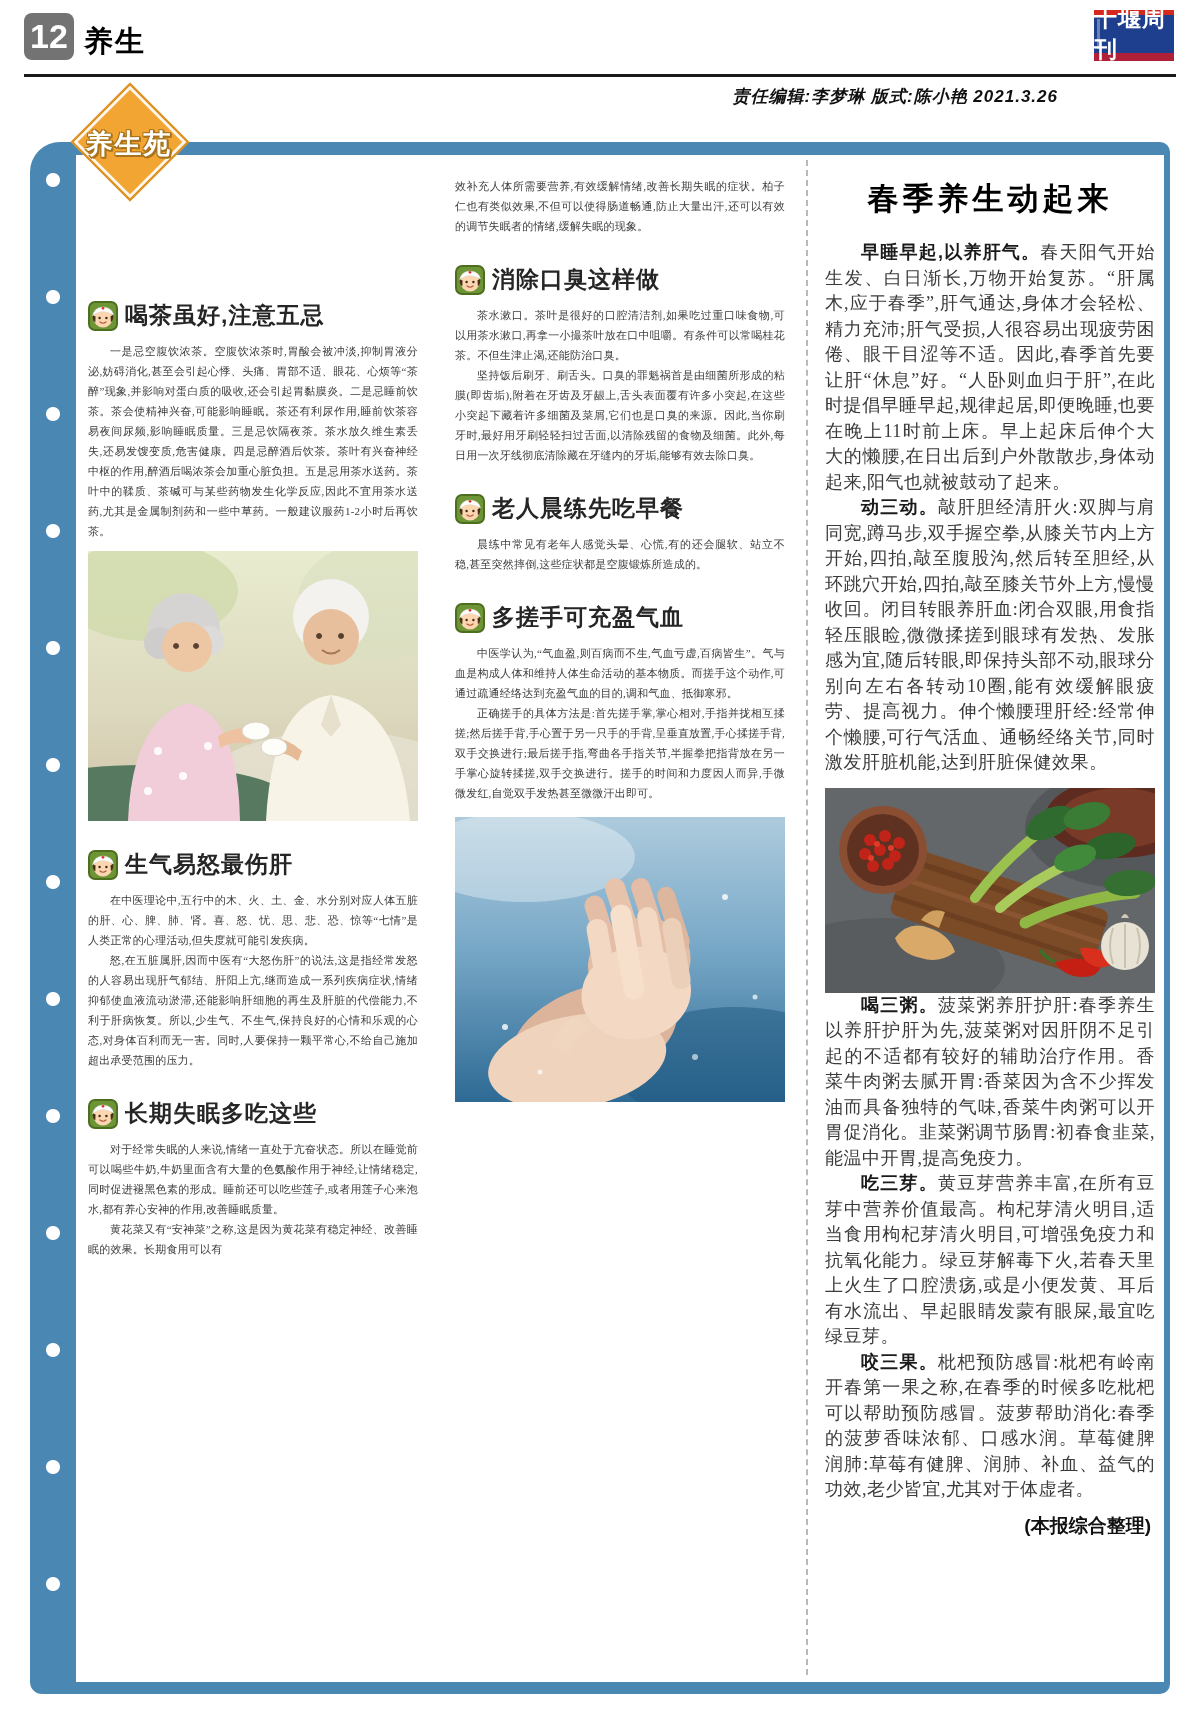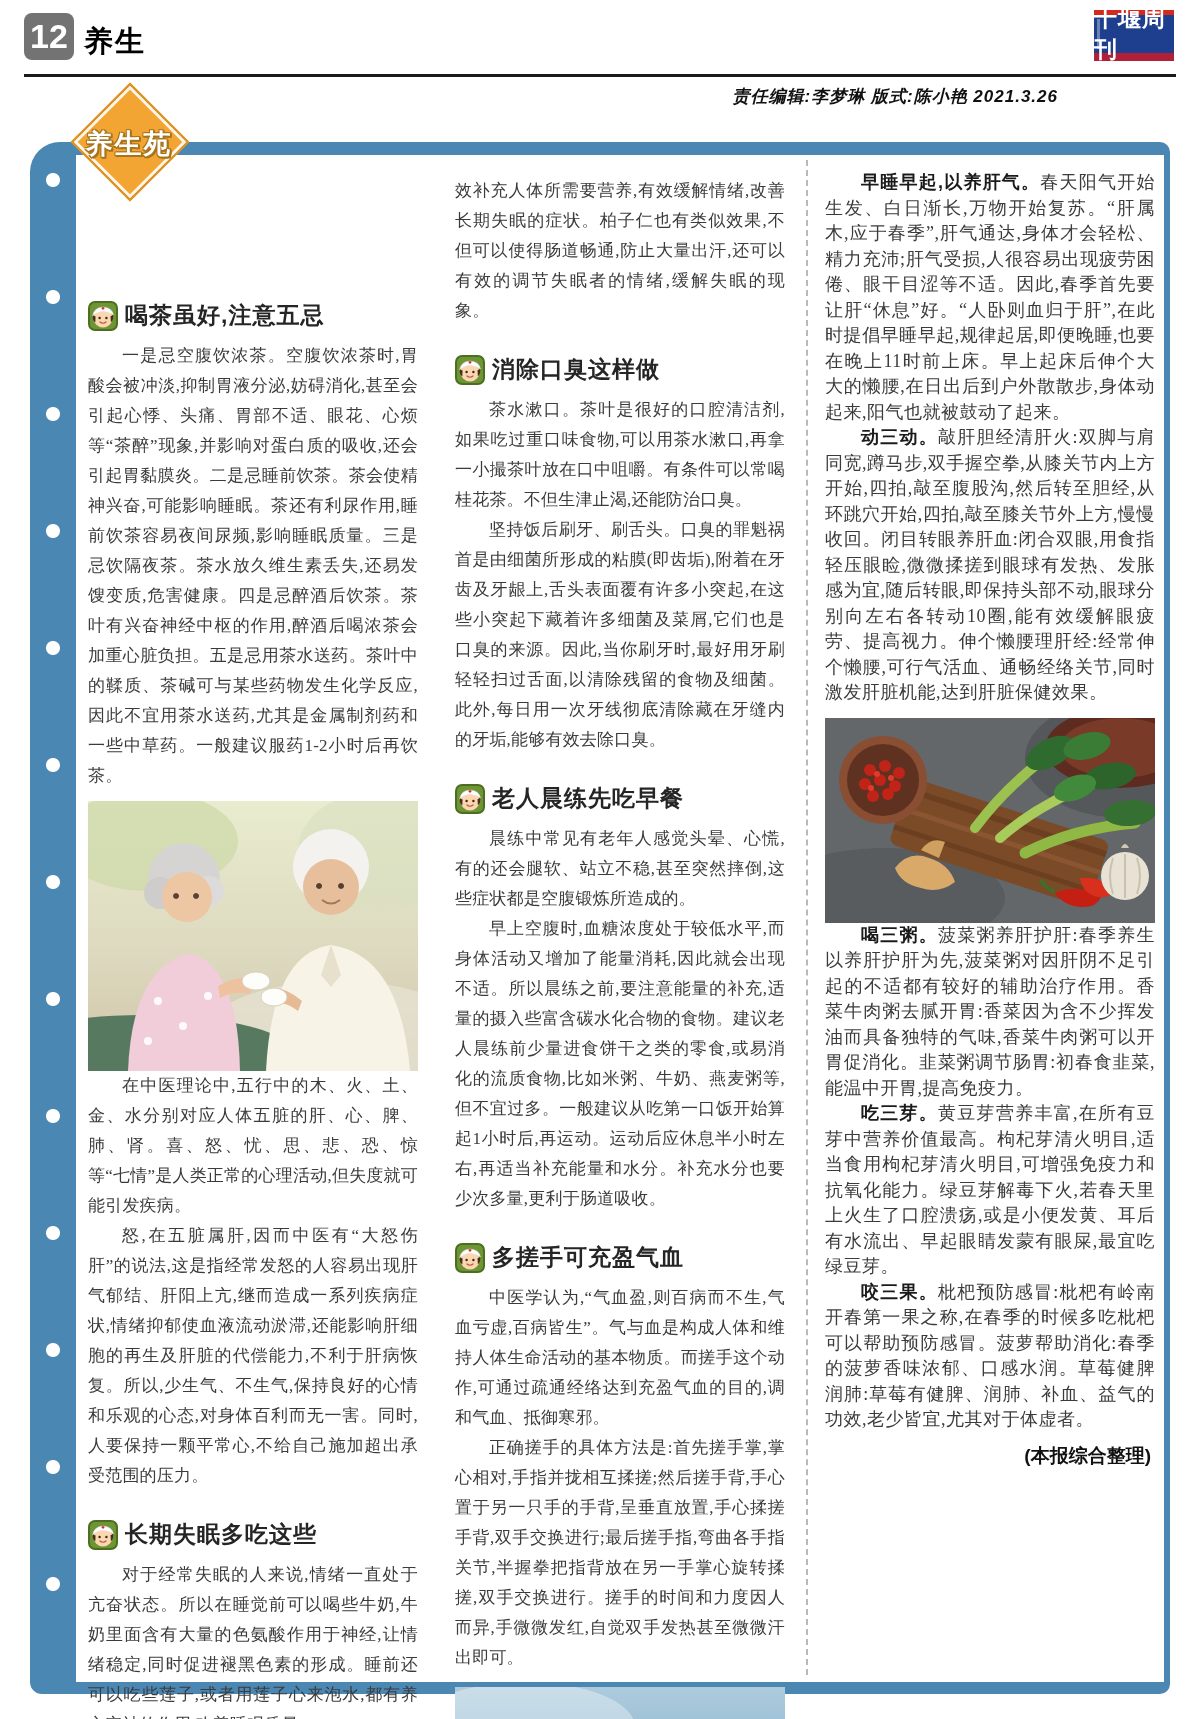--- a/index.html
+++ b/index.html
@@ -36,21 +36,21 @@
     font:bold 27px "Liberation Sans",sans-serif;color:#fff;letter-spacing:2px;
     text-shadow:2px 2px 0 #a8731a,-1px -1px 0 #a8731a,1px -1px 0 #a8731a,-1px 1px 0 #a8731a,2px 0 0 #a8731a,0 2px 0 #a8731a;}
 
   
   .content{position:absolute;left:88px;top:160px;width:1067px;display:flex;align-items:flex-start;}
   .col{width:330px;flex:none;box-sizing:content-box;}
   .col-1{padding-top:140px;}
   .col-2{margin-left:37px;padding-top:16px;}
   .col-3{margin-left:21px;border-left:2px dashed #b9b9b9;padding-left:17px;padding-top:10px;min-height:1505px;}
 
-  .para{margin:0;font-size:17px;line-height:30px;letter-spacing:.2px;color:#3b3b3b;
+  .para{margin:0;font-size:11px;line-height:20px;letter-spacing:.2px;color:#3b3b3b;
     text-align:justify;text-indent:2em;}
   .col-3 .para{font-size:18px;line-height:25.5px;letter-spacing:.5px;}
   .para.noindent{text-indent:0;}
   .lead{font-family:"Liberation Sans",sans-serif;font-weight:bold;color:#1a1a1a;}
 
   .sec{display:flex;align-items:center;gap:7px;margin:28px 0 10px;}
   .col > .sec:first-child{margin-top:0;}
   .sec-title{font:bold 23px "Liberation Sans",sans-serif;color:#252525;letter-spacing:1px;white-space:nowrap;}
   .sec-icon{width:30px;height:30px;flex:none;}
 
@@ -135,20 +135,35 @@
     <circle cx="243" cy="66" r="38" fill="#f3f2ef"></circle>
     <circle cx="243" cy="86" r="28" fill="#e8bf9c"></circle>
     <path d="M231 82 a3 3 0 1 0 .1 0 M253 82 a3 3 0 1 0 .1 0" fill="#54402f"></path>
     <path d="M234 99 q9 7 18 0" stroke="#a4765a" stroke-width="2" fill="none"></path>
     <path d="M178 270 Q184 152 243 144 Q312 154 322 270 Z" fill="#f7f3e6"></path>
     <path d="M243 144 l-10 30 10 12 10-12 z" fill="#e7e0cc"></path>
     <path d="M214 200 q-18 -16 -34 -12 l4 14 q14 -2 26 8 z" fill="#e5ba95"></path>
     <ellipse cx="186" cy="196" rx="13" ry="9" fill="#fdfdfa" stroke="#d8d2c2"></ellipse>
   </svg>
       </div>
+      <div class="sec">
+        <svg class="sec-icon" viewBox="0 0 30 30">
+    <rect x="1" y="1" width="28" height="28" rx="6" fill="#6d9435" stroke="#4d6e1f" stroke-width="2"></rect>
+    <circle cx="15" cy="17" r="9.5" fill="#fbd6b0"></circle>
+    <path d="M4.5 15 Q6 6.5 15 6 Q24 6.5 25.5 14 Q20 10.5 15 10.5 Q9 10.5 4.5 15 Z" fill="#ffffff" stroke="#ddd" stroke-width=".5"></path>
+    <rect x="13.6" y="6.6" width="2.8" height="1.4" fill="#d93025"></rect>
+    <rect x="14.3" y="5.9" width="1.4" height="2.8" fill="#d93025"></rect>
+    <circle cx="11.6" cy="17" r="1.2" fill="#3a2a1a"></circle>
+    <circle cx="18.4" cy="17" r="1.2" fill="#3a2a1a"></circle>
+    <path d="M12 21 Q15 23.5 18 21" stroke="#b05a3a" stroke-width="1.2" fill="none" stroke-linecap="round"></path>
+    <path d="M4.8 14.5 q-.5 5 2.5 7 l.3-6z" fill="#4a2e18"></path>
+    <path d="M25.2 14 q.6 5 -2.3 7.2 l-.4-6z" fill="#4a2e18"></path>
+  </svg>
+        <h3 class="sec-title" style="margin: 0px;">生气易怒最伤肝</h3>
+      </div>
       <p class="para">在中医理论中,五行中的木、火、土、金、水分别对应人体五脏的肝、心、脾、肺、肾。喜、怒、忧、思、悲、恐、惊等“七情”是人类正常的心理活动,但失度就可能引发疾病。</p>
       <p class="para">怒,在五脏属肝,因而中医有“大怒伤肝”的说法,这是指经常发怒的人容易出现肝气郁结、肝阳上亢,继而造成一系列疾病症状,情绪抑郁使血液流动淤滞,还能影响肝细胞的再生及肝脏的代偿能力,不利于肝病恢复。所以,少生气、不生气,保持良好的心情和乐观的心态,对身体百利而无一害。同时,人要保持一颗平常心,不给自己施加超出承受范围的压力。</p>
       <div class="sec">
         <svg class="sec-icon" viewBox="0 0 30 30">
     <rect x="1" y="1" width="28" height="28" rx="6" fill="#6d9435" stroke="#4d6e1f" stroke-width="2"></rect>
     <circle cx="15" cy="17" r="9.5" fill="#fbd6b0"></circle>
     <path d="M4.5 15 Q6 6.5 15 6 Q24 6.5 25.5 14 Q20 10.5 15 10.5 Q9 10.5 4.5 15 Z" fill="#ffffff" stroke="#ddd" stroke-width=".5"></path>
     <rect x="13.6" y="6.6" width="2.8" height="1.4" fill="#d93025"></rect>
     <rect x="14.3" y="5.9" width="1.4" height="2.8" fill="#d93025"></rect>
     <circle cx="11.6" cy="17" r="1.2" fill="#3a2a1a"></circle>
@@ -190,21 +205,20 @@
     <rect x="14.3" y="5.9" width="1.4" height="2.8" fill="#d93025"></rect>
     <circle cx="11.6" cy="17" r="1.2" fill="#3a2a1a"></circle>
     <circle cx="18.4" cy="17" r="1.2" fill="#3a2a1a"></circle>
     <path d="M12 21 Q15 23.5 18 21" stroke="#b05a3a" stroke-width="1.2" fill="none" stroke-linecap="round"></path>
     <path d="M4.8 14.5 q-.5 5 2.5 7 l.3-6z" fill="#4a2e18"></path>
     <path d="M25.2 14 q.6 5 -2.3 7.2 l-.4-6z" fill="#4a2e18"></path>
   </svg>
         <h3 class="sec-title" style="margin: 0px;">老人晨练先吃早餐</h3>
       </div>
       <p class="para">晨练中常见有老年人感觉头晕、心慌,有的还会腿软、站立不稳,甚至突然摔倒,这些症状都是空腹锻炼所造成的。</p>
-      <p class="para">早上空腹时,血糖浓度处于较低水平,而身体活动又增加了能量消耗,因此就会出现不适。所以晨练之前,要注意能量的补充,适量的摄入些富含碳水化合物的食物。建议老人晨练前少量进食饼干之类的零食,或易消化的流质食物,比如米粥、牛奶、燕麦粥等,但不宜过多。一般建议从吃第一口饭开始算起1小时后,再运动。运动后应休息半小时左右,再适当补充能量和水分。补充水分也要少次多量,更利于肠道吸收。</p>
       <div class="sec">
         <svg class="sec-icon" viewBox="0 0 30 30">
     <rect x="1" y="1" width="28" height="28" rx="6" fill="#6d9435" stroke="#4d6e1f" stroke-width="2"></rect>
     <circle cx="15" cy="17" r="9.5" fill="#fbd6b0"></circle>
     <path d="M4.5 15 Q6 6.5 15 6 Q24 6.5 25.5 14 Q20 10.5 15 10.5 Q9 10.5 4.5 15 Z" fill="#ffffff" stroke="#ddd" stroke-width=".5"></path>
     <rect x="13.6" y="6.6" width="2.8" height="1.4" fill="#d93025"></rect>
     <rect x="14.3" y="5.9" width="1.4" height="2.8" fill="#d93025"></rect>
     <circle cx="11.6" cy="17" r="1.2" fill="#3a2a1a"></circle>
     <circle cx="18.4" cy="17" r="1.2" fill="#3a2a1a"></circle>
     <path d="M12 21 Q15 23.5 18 21" stroke="#b05a3a" stroke-width="1.2" fill="none" stroke-linecap="round"></path>
@@ -248,20 +262,21 @@
     </g>
     <circle cx="50" cy="210" r="3" fill="#fff" opacity=".8"></circle>
           <circle cx="85" cy="255" r="2.5" fill="#fff" opacity=".7"></circle>
     <circle cx="270" cy="80" r="3" fill="#fff" opacity=".8"></circle>
           <circle cx="300" cy="180" r="2.5" fill="#fff" opacity=".7"></circle>
     <circle cx="240" cy="240" r="3" fill="#fff" opacity=".6"></circle>
   </svg>
       </div>
     </div>
   <div class="col col-3">
+      <h2 class="headline">春季养生动起来</h2>
       <p class="para"><b class="lead">早睡早起,以养肝气。</b>春天阳气开始生发、白日渐长,万物开始复苏。“肝属木,应于春季”,肝气通达,身体才会轻松、精力充沛;肝气受损,人很容易出现疲劳困倦、眼干目涩等不适。因此,春季首先要让肝“休息”好。“人卧则血归于肝”,在此时提倡早睡早起,规律起居,即便晚睡,也要在晚上11时前上床。早上起床后伸个大大的懒腰,在日出后到户外散散步,身体动起来,阳气也就被鼓动了起来。</p>
       <p class="para"><b class="lead">动三动。</b>敲肝胆经清肝火:双脚与肩同宽,蹲马步,双手握空拳,从膝关节内上方开始,四拍,敲至腹股沟,然后转至胆经,从环跳穴开始,四拍,敲至膝关节外上方,慢慢收回。闭目转眼养肝血:闭合双眼,用食指轻压眼睑,微微揉搓到眼球有发热、发胀感为宜,随后转眼,即保持头部不动,眼球分别向左右各转动10圈,能有效缓解眼疲劳、提高视力。伸个懒腰理肝经:经常伸个懒腰,可行气活血、通畅经络关节,同时激发肝脏机能,达到肝脏保健效果。</p>
       <div class="photo photo-veg">
         <svg width="330" height="205" viewBox="0 0 330 205">
     <rect width="330" height="205" fill="#63676a"></rect>
     <ellipse cx="60" cy="180" rx="120" ry="50" fill="#585c5f"></ellipse>
     <ellipse cx="300" cy="40" rx="100" ry="60" fill="#54585b"></ellipse>
 
     <g transform="rotate(18 160 120)">
       <rect x="70" y="85" width="210" height="70" rx="8" fill="#7b4b28"></rect>

